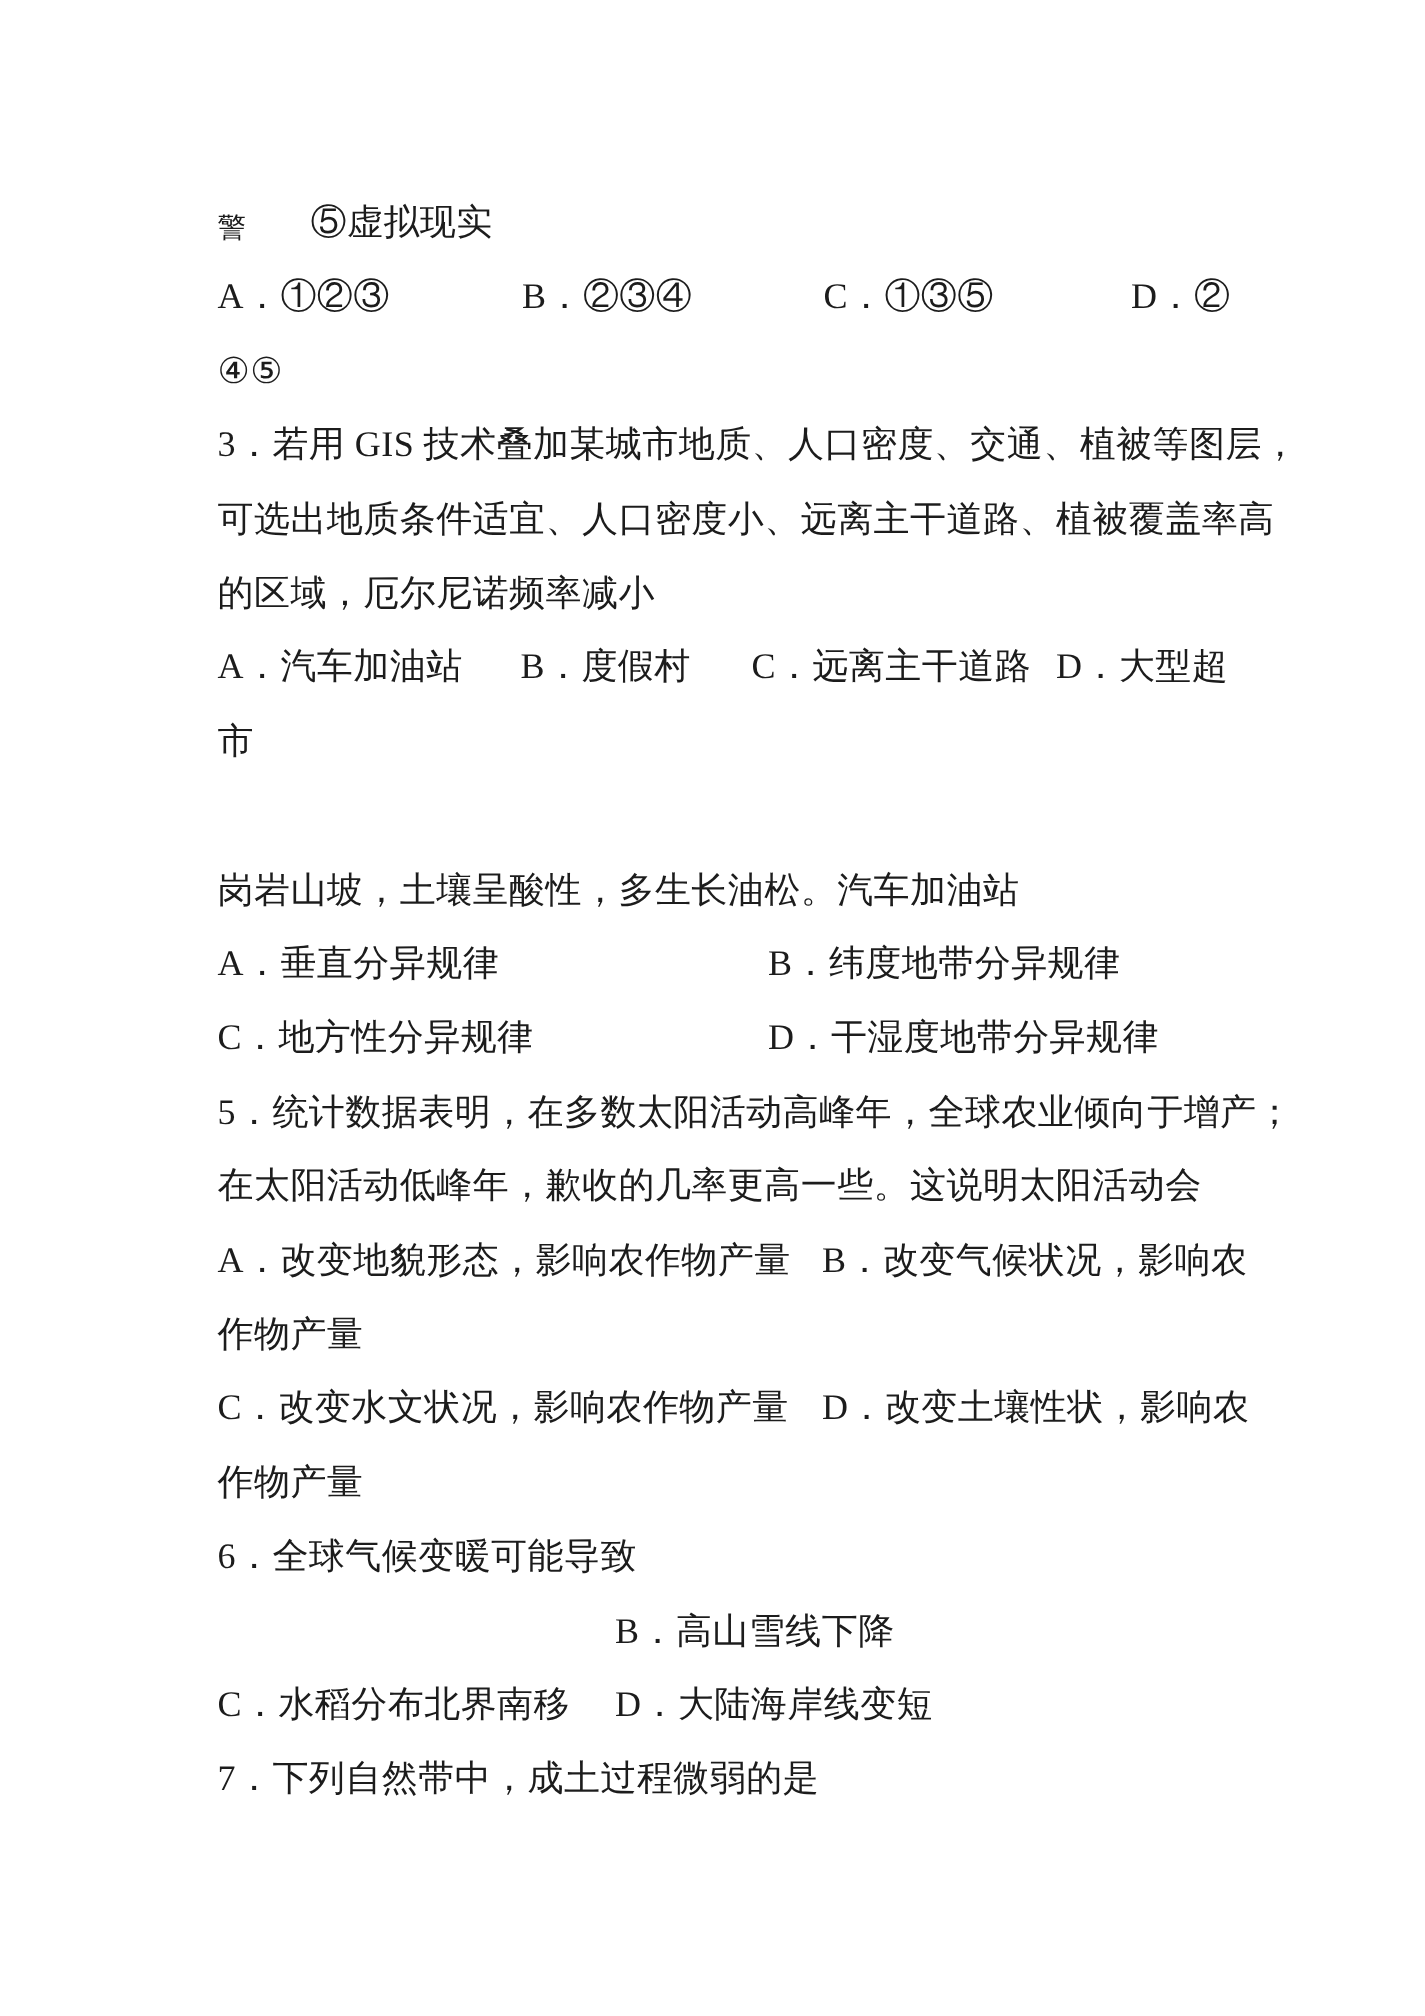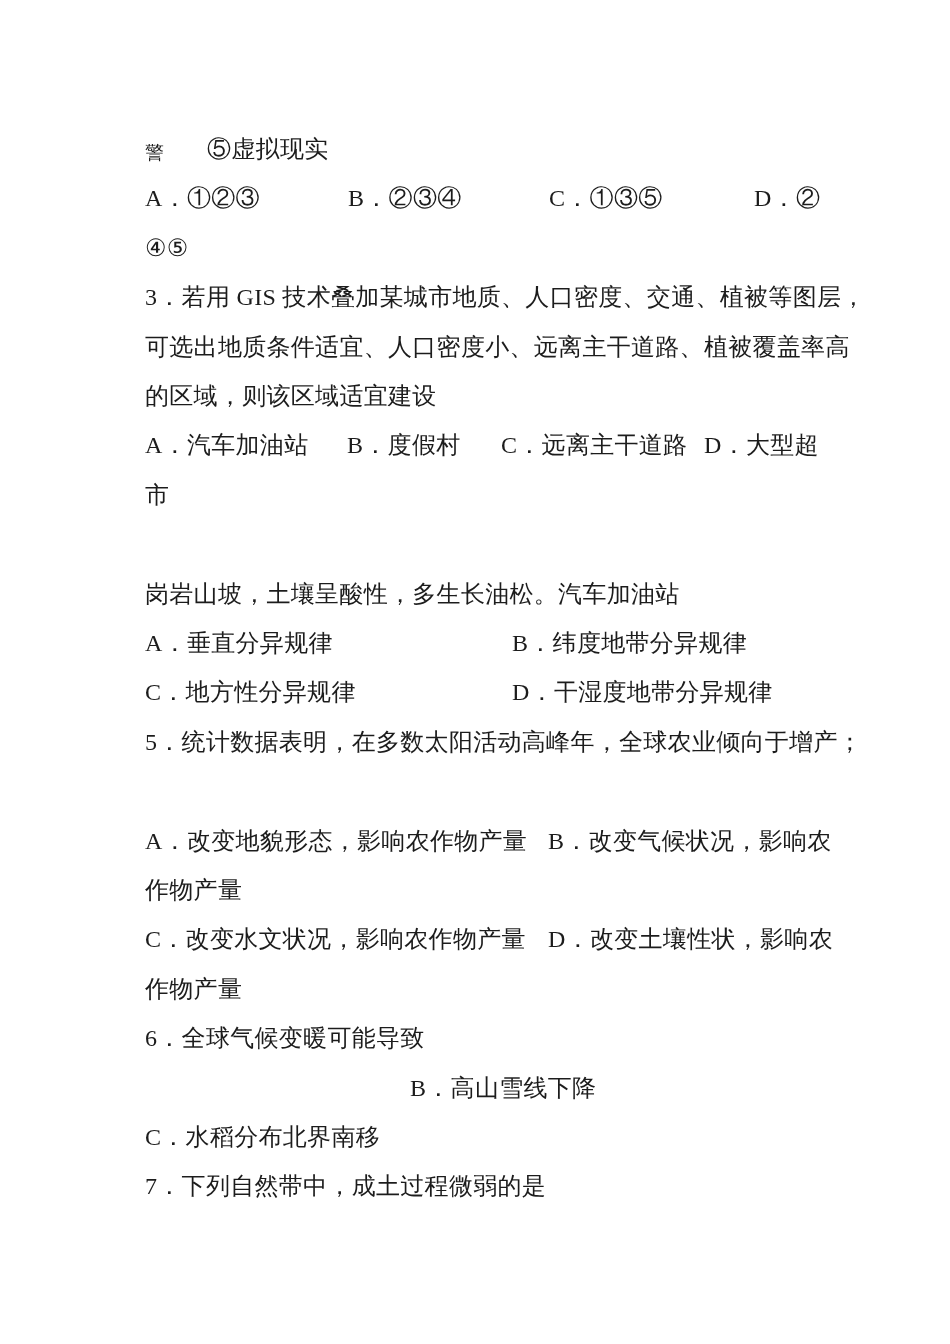--- a/index.html
+++ b/index.html
@@ -50,21 +50,21 @@
     <span class="seg" style="left:0">A．①②③</span>
     <span class="seg" style="left:203px">B．②③④</span>
     <span class="seg" style="left:404px">C．①③⑤</span>
     <span class="seg" style="left:609px">D．②</span>
   </div>
 
   <div class="line" style="top:235px">④⑤</div>
 
   <div class="line" style="top:284px">3．若用 GIS 技术叠加某城市地质、人口密度、交通、植被等图层，</div>
   <div class="line" style="top:334px">可选出地质条件适宜、人口密度小、远离主干道路、植被覆盖率高</div>
-  <div class="line" style="top:383px">的区域，则该区域适宜建设</div>
+  <div class="line" style="top:383px">的区域，厄尔尼诺频率减小</div>
 
   <div class="line" style="top:432px">
     <span class="seg" style="left:0">A．汽车加油站</span>
     <span class="seg" style="left:202px">B．度假村</span>
     <span class="seg" style="left:356px">C．远离主干道路</span>
     <span class="seg" style="left:559px">D．大型超</span>
   </div>
 
   <div class="line" style="top:482px">市</div>
 
@@ -73,37 +73,39 @@
   <div class="line" style="top:630px">
     <span class="seg" style="left:0">A．垂直分异规律</span>
     <span class="seg" style="left:367px">B．纬度地带分异规律</span>
   </div>
   <div class="line" style="top:679px">
     <span class="seg" style="left:0">C．地方性分异规律</span>
     <span class="seg" style="left:367px">D．干湿度地带分异规律</span>
   </div>
 
   <div class="line" style="top:729px">5．统计数据表明，在多数太阳活动高峰年，全球农业倾向于增产；</div>
+  <div class="line" style="top:778px">在太阳活动低峰年，歉收的几率更高一些。这说明太阳活动会</div>
 
   <div class="line" style="top:828px">
     <span class="seg" style="left:0">A．改变地貌形态，影响农作物产量</span>
     <span class="seg" style="left:403px">B．改变气候状况，影响农</span>
   </div>
   <div class="line" style="top:877px">作物产量</div>
 
   <div class="line" style="top:926px">
     <span class="seg" style="left:0">C．改变水文状况，影响农作物产量</span>
     <span class="seg" style="left:403px">D．改变土壤性状，影响农</span>
   </div>
   <div class="line" style="top:976px">作物产量</div>
 
   <div class="line" style="top:1025px">6．全球气候变暖可能导致</div>
 
   <div class="line" style="top:1075px">
     <span class="seg" style="left:265px">B．高山雪线下降</span>
   </div>
   <div class="line" style="top:1124px">
     <span class="seg" style="left:0">C．水稻分布北界南移</span>
+    <span class="seg" style="left:265px">D．大陆海岸线变短</span>
   </div>
 
   <div class="line" style="top:1173px">7．下列自然带中，成土过程微弱的是</div>
 
 </div>
 
 </body></html>

